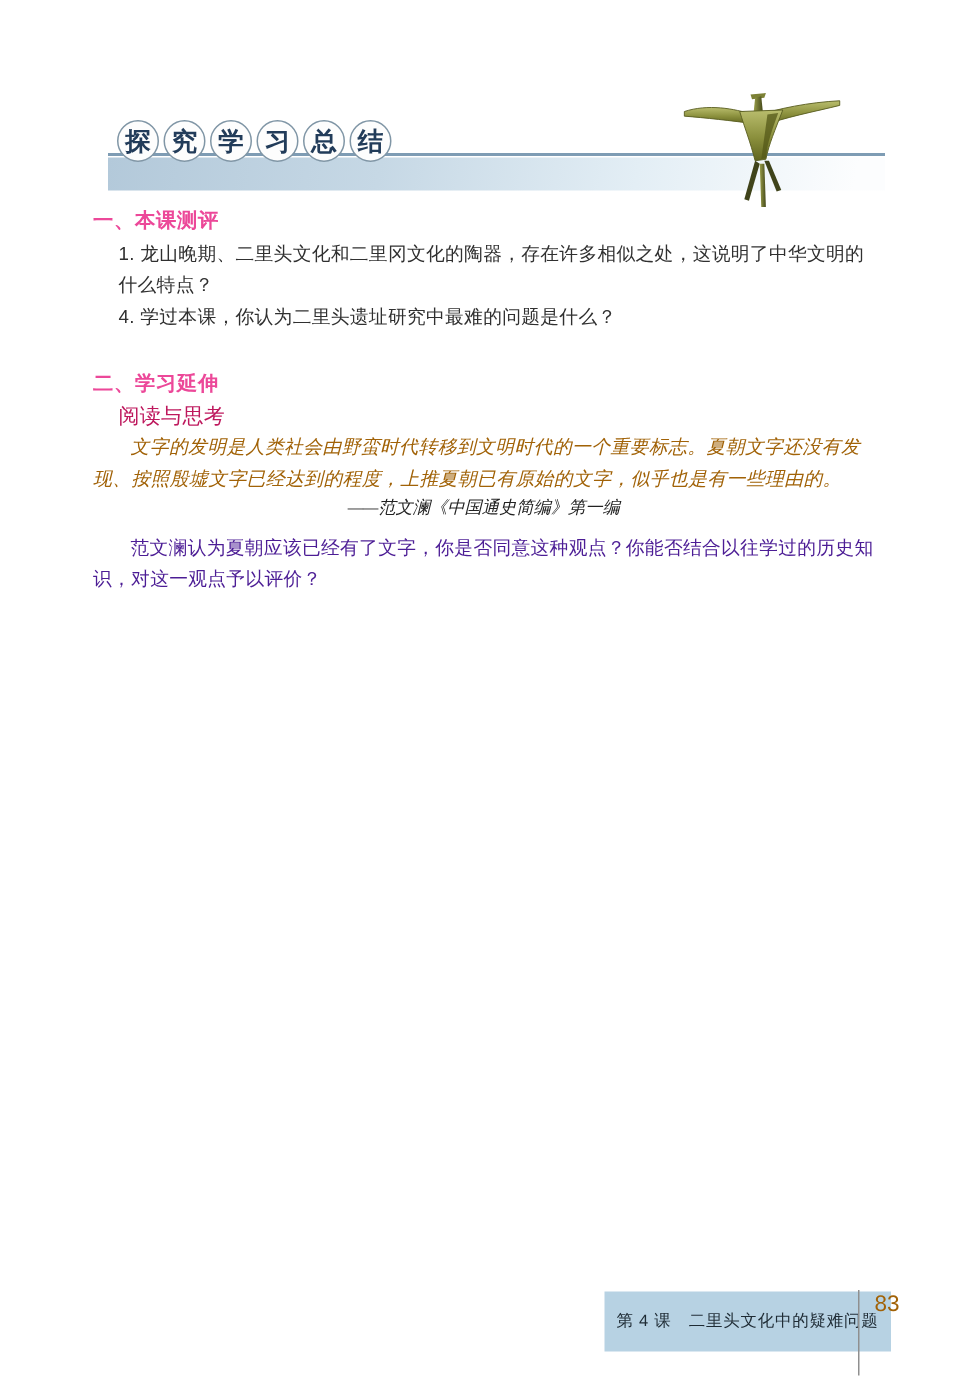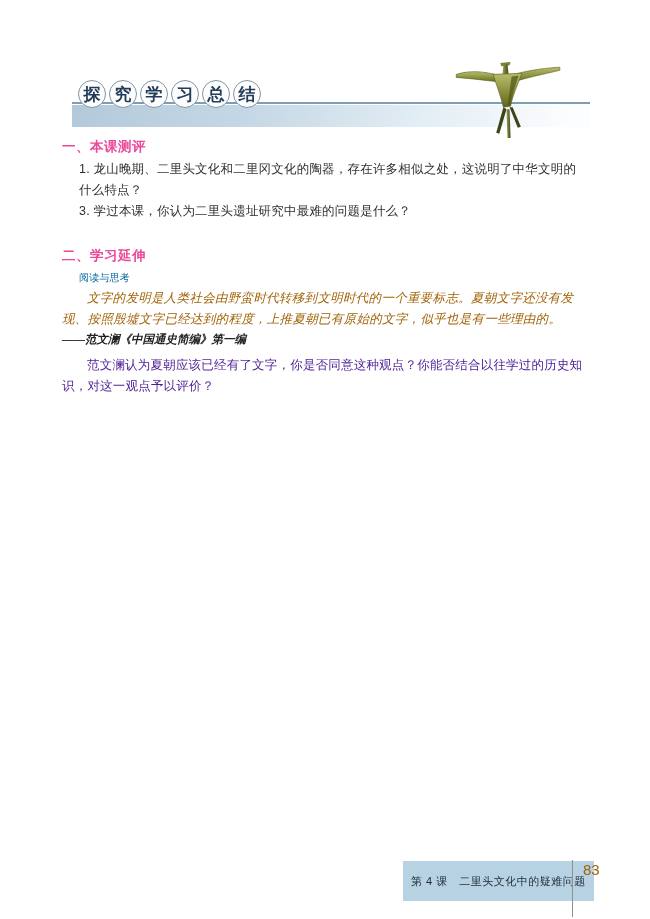--- a/index.html
+++ b/index.html
@@ -36,32 +36,32 @@
     font-size:13.5px;line-height:15px;color:#ec4899;margin:0;
     font-weight:600;letter-spacing:0.5px;
   }
   .sec-heading.second{margin-top:26px;}
   .item{
     font-size:12.5px;line-height:21px;color:#303030;
     padding-left:17px;letter-spacing:0.2px;
   }
   .items{margin-top:5px;}
   .subheading{
-    font-size:10px;line-height:21px;color:#0369a1;
+    font-size:14px;line-height:21px;color:#be185d;
     padding-left:17px;margin-top:4px;letter-spacing:0.2px;
   }
   .quote{
     font-family:"Liberation Serif","DejaVu Serif",serif;font-style:italic;
     font-size:12.5px;line-height:21px;color:#a16207;
     text-indent:2em;margin:0;letter-spacing:0.3px;
   }
   .attribution{
     font-family:"Liberation Serif","DejaVu Serif",serif;font-style:italic;
     font-size:11.5px;line-height:17px;color:#222;
-    text-align:left;padding-right:5px;margin-top:1px;font-weight:bold;
+    text-align:center;padding-right:5px;margin-top:1px;
   }
   .question{
     font-size:12.5px;line-height:21px;color:#4c1d95;
     text-indent:2em;margin-top:7px;letter-spacing:0.2px;
   }
   
   .footer-box{
     position:absolute;left:403px;top:861px;height:18px;
     background:#b7d2e3;color:#1e2b34;
     font-size:11px;line-height:18px;padding:11px 8px;
@@ -117,21 +117,21 @@
   <path d="M49 46 L42 71 L45 72 L52 48 Z" fill="#3f431a"></path>
   <path d="M52 48 L53 76 L56 76 L55 48 Z" fill="url(#g2)"></path>
   <path d="M55 46 L63 66 L66 65 L58 46 Z" fill="#3f431a"></path>
 </svg>
 
 <div class="content">
 
   <div class="sec-heading">一、本课测评</div>
   <div class="items">
     <div class="item">1. 龙山晚期、二里头文化和二里冈文化的陶器，存在许多相似之处，这说明了中华文明的什么特点？</div>
-    <div class="item">3. 学过本课，你认为二里头遗址研究中最难的问题是什么？</div>
+    <div class="item">4. 学过本课，你认为二里头遗址研究中最难的问题是什么？</div>
   </div>
 
   <div class="sec-heading second">二、学习延伸</div>
   <div class="subheading">阅读与思考</div>
   <p class="quote">文字的发明是人类社会由野蛮时代转移到文明时代的一个重要标志。夏朝文字还没有发现、按照殷墟文字已经达到的程度，上推夏朝已有原始的文字，似乎也是有一些理由的。</p>
   <div class="attribution">——范文澜《中国通史简编》第一编</div>
   <div class="question">范文澜认为夏朝应该已经有了文字，你是否同意这种观点？你能否结合以往学过的历史知识，对这一观点予以评价？</div>
 
 </div>
 

